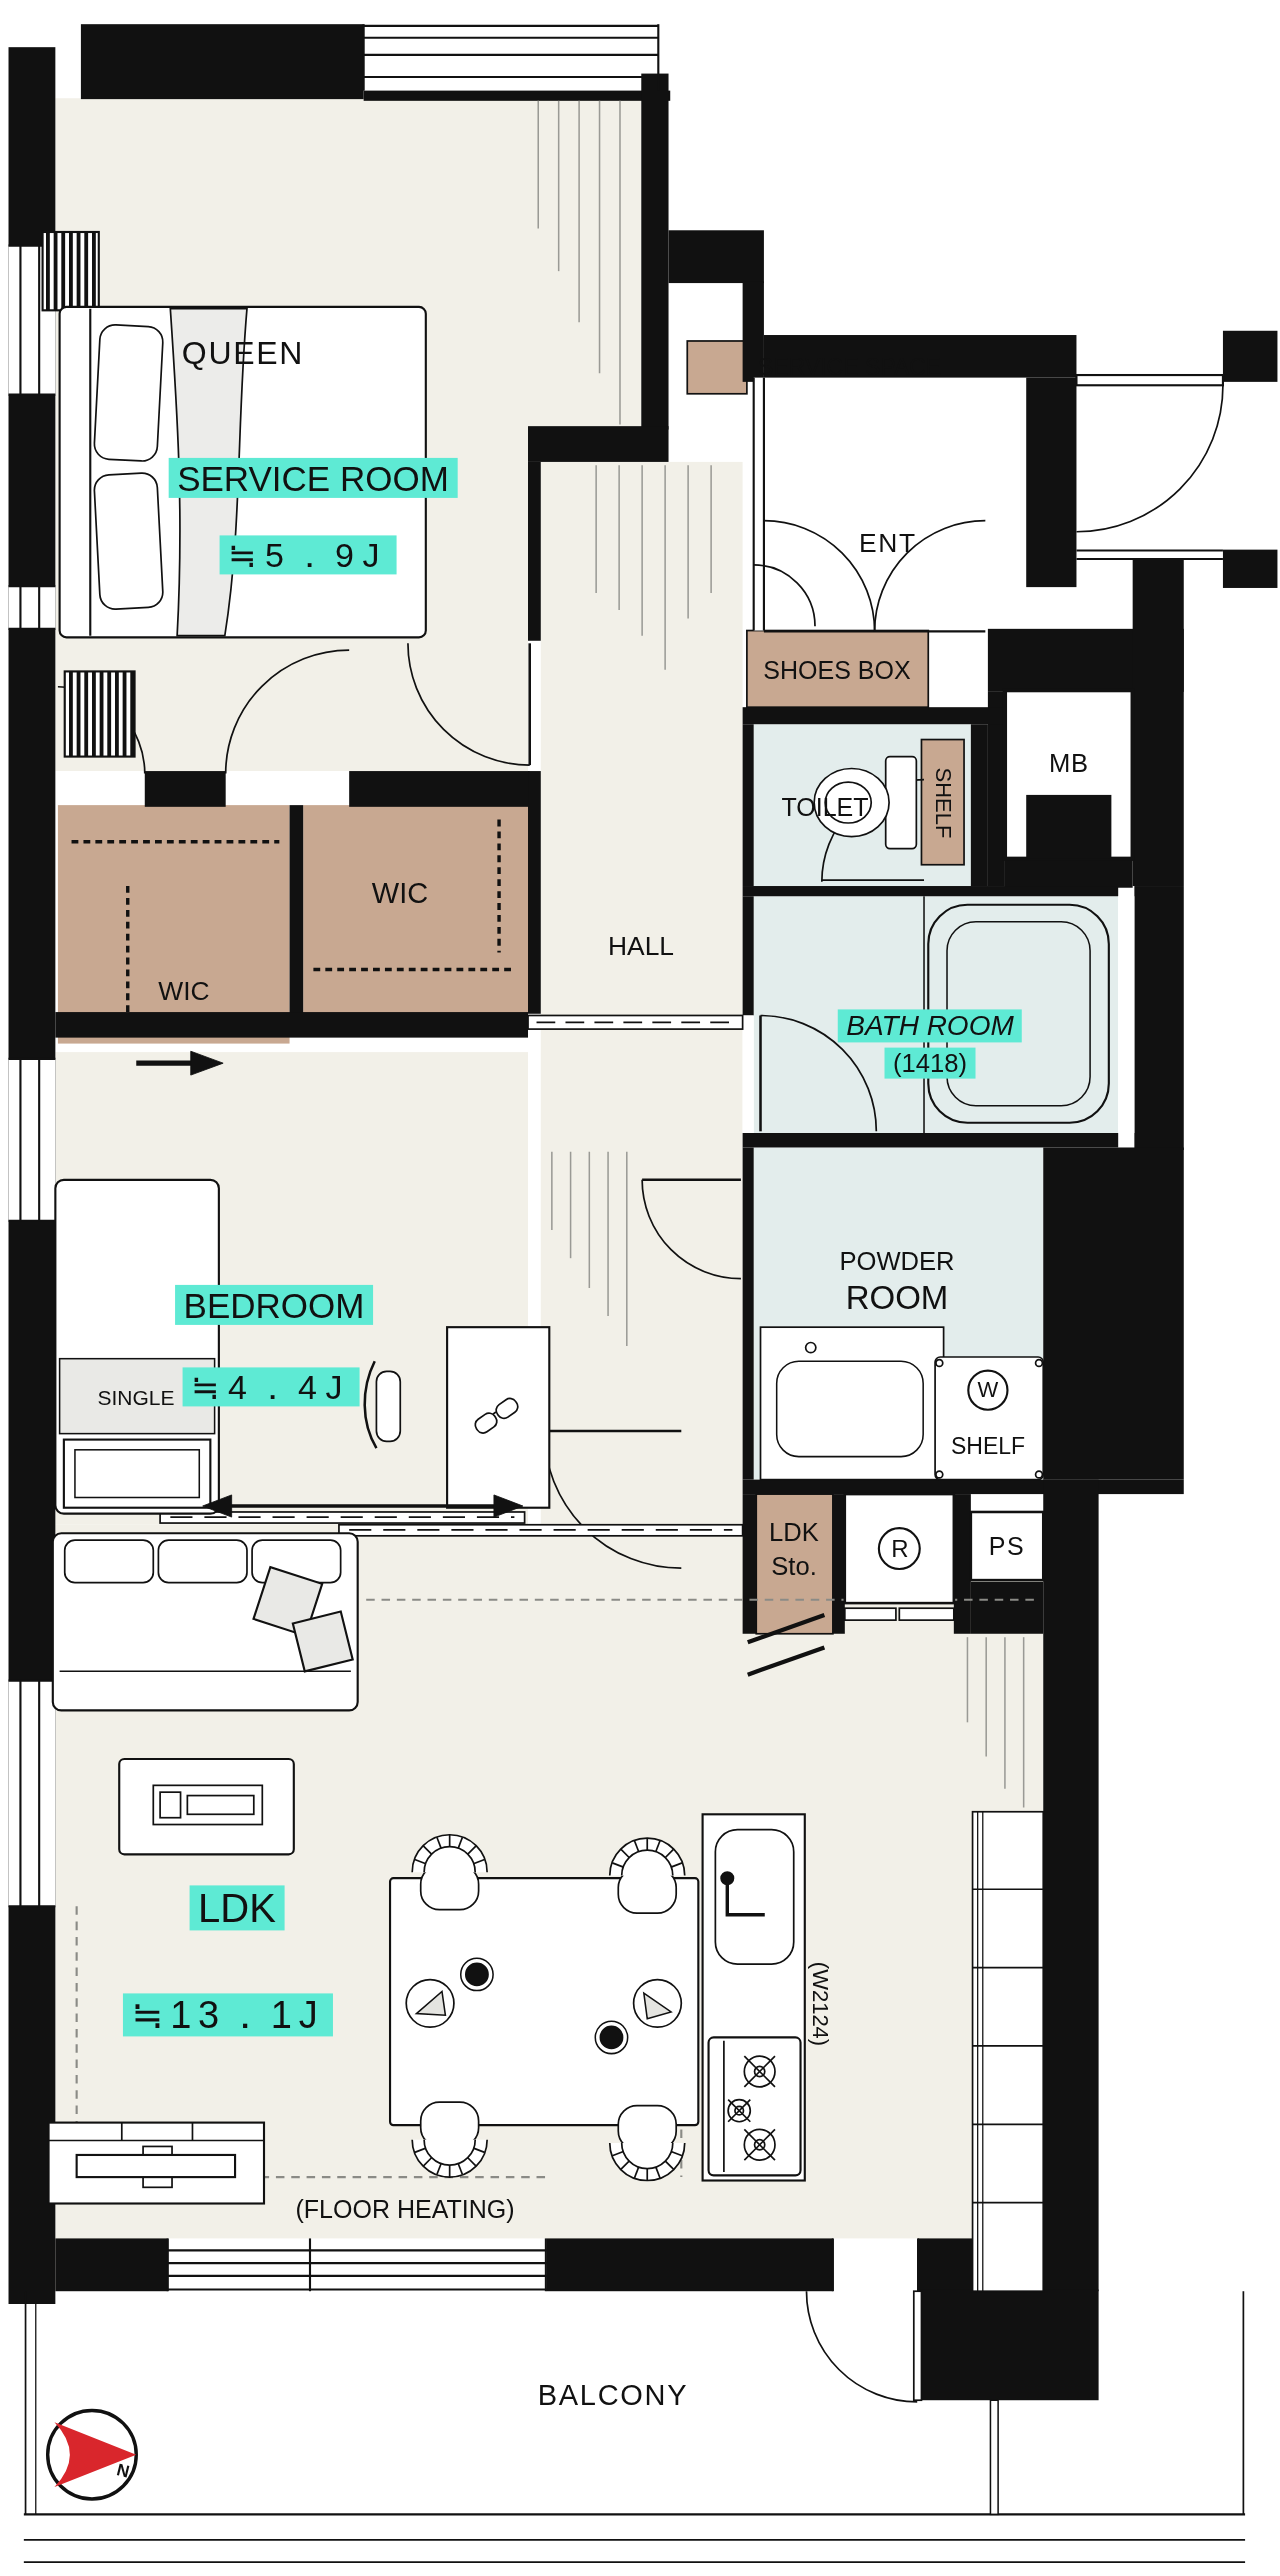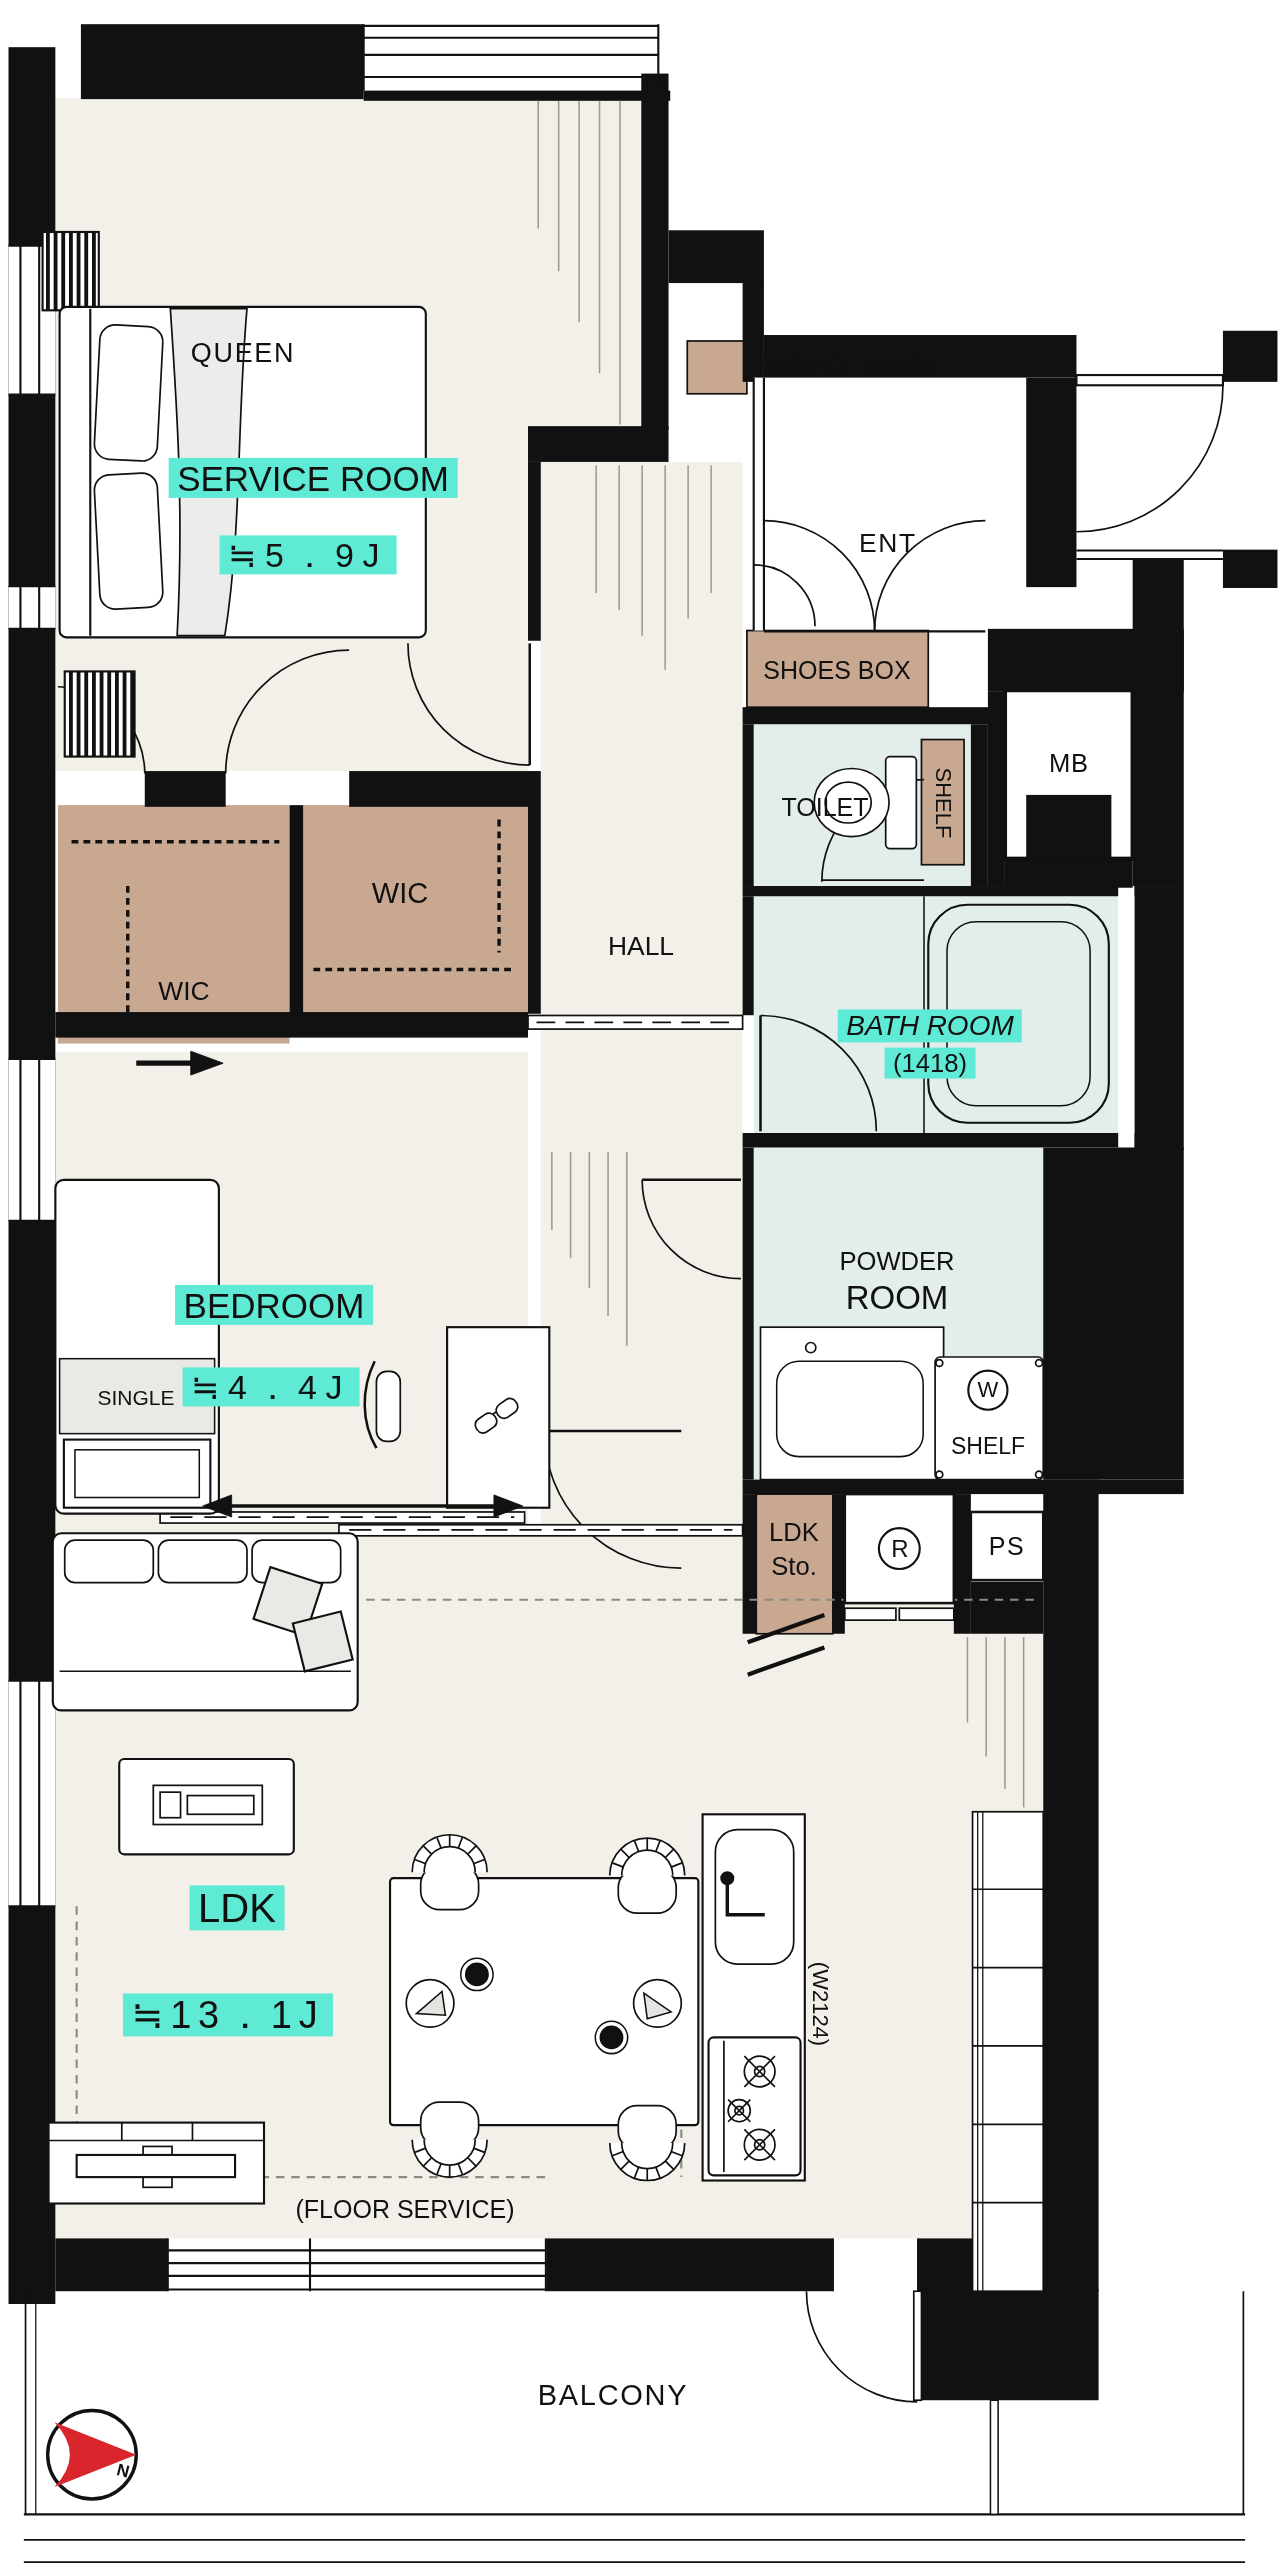--- a/index.html
+++ b/index.html
@@ -452,21 +452,21 @@
   </g>
 
   <g>
     <circle cx="108" cy="2882" r="52" fill="#ffffff" stroke="#111" stroke-width="4"></circle>
     <path d="M64,2844 Q100,2882 64,2920 L160,2882 Z" fill="#d9262c"></path>
   </g>
 </svg>
 
   <div class="lbl legend-text" style="left:758px;top:367px;font-size:23px;">SERVICE SPACE</div>
 
-  <div class="lbl" style="left:243px;top:353px;font-size:27px;letter-spacing:1.7px;">QUEEN</div>
+  <div class="lbl" style="left:243px;top:353px;font-size:32px;letter-spacing:1.7px;">QUEEN</div>
   <div class="lbl halo" style="left:313px;top:478px;font-size:35px;">SERVICE ROOM</div>
   <div class="lbl halo" style="left:308px;top:555px;font-size:34px;letter-spacing:8.5px;">≒5．9J</div>
 
   <div class="lbl" style="left:888px;top:543px;font-size:26.4px;letter-spacing:1.7px;">ENT</div>
   <div class="lbl" style="left:837px;top:670px;font-size:25px;">SHOES BOX</div>
   <div class="lbl" style="left:1069px;top:764px;font-size:25.6px;letter-spacing:0.9px;">MB</div>
   <div class="lbl" style="left:825px;top:807px;font-size:25px;">TOILET</div>
   <div class="lbl vert" style="left:943px;top:803px;font-size:22px;">SHELF</div>
 
   <div class="lbl" style="left:184px;top:991px;font-size:26.4px;">WIC</div>
@@ -485,19 +485,19 @@
   <div class="lbl" style="left:988px;top:1390px;font-size:22px;">W</div>
   <div class="lbl" style="left:988px;top:1446px;font-size:23px;">SHELF</div>
 
   <div class="lbl" style="left:794px;top:1533px;font-size:25.6px;">LDK</div>
   <div class="lbl" style="left:794px;top:1567px;font-size:25.6px;">Sto.</div>
   <div class="lbl" style="left:900px;top:1549px;font-size:24px;">R</div>
   <div class="lbl" style="left:1007px;top:1546px;font-size:25px;letter-spacing:1.7px;">PS</div>
 
   <div class="lbl halo" style="left:237px;top:1908px;font-size:40px;">LDK</div>
   <div class="lbl halo" style="left:228px;top:2015px;font-size:38px;letter-spacing:6.8px;">≒13．1J</div>
-  <div class="lbl" style="left:405px;top:2209px;font-size:25px;">(FLOOR SERVICE)</div>
+  <div class="lbl" style="left:405px;top:2209px;font-size:25px;">(FLOOR HEATING)</div>
   <div class="lbl vert" style="left:820px;top:2004px;font-size:22px;">(W2124)</div>
 
   <div class="lbl" style="left:613px;top:2395px;font-size:29px;letter-spacing:1.7px;">BALCONY</div>
   <div class="lbl" style="left:123px;top:2471px;font-size:17px;font-weight:bold;transform:translate(-50%,-50%) rotate(14deg);">N</div>
 </div>
 
 
 </body></html>

